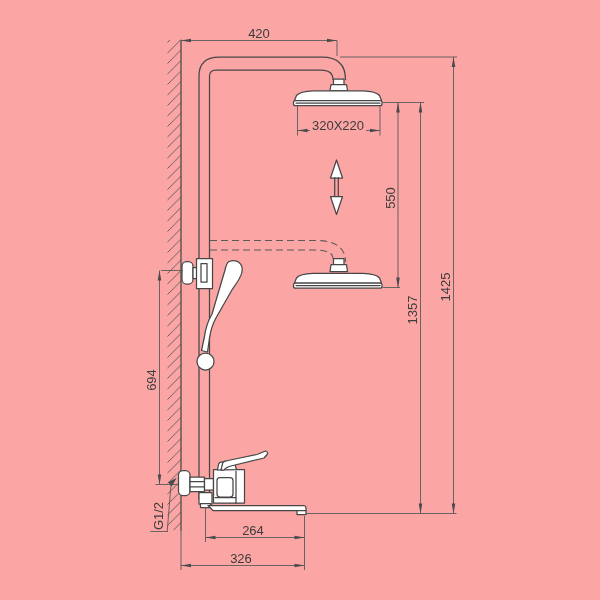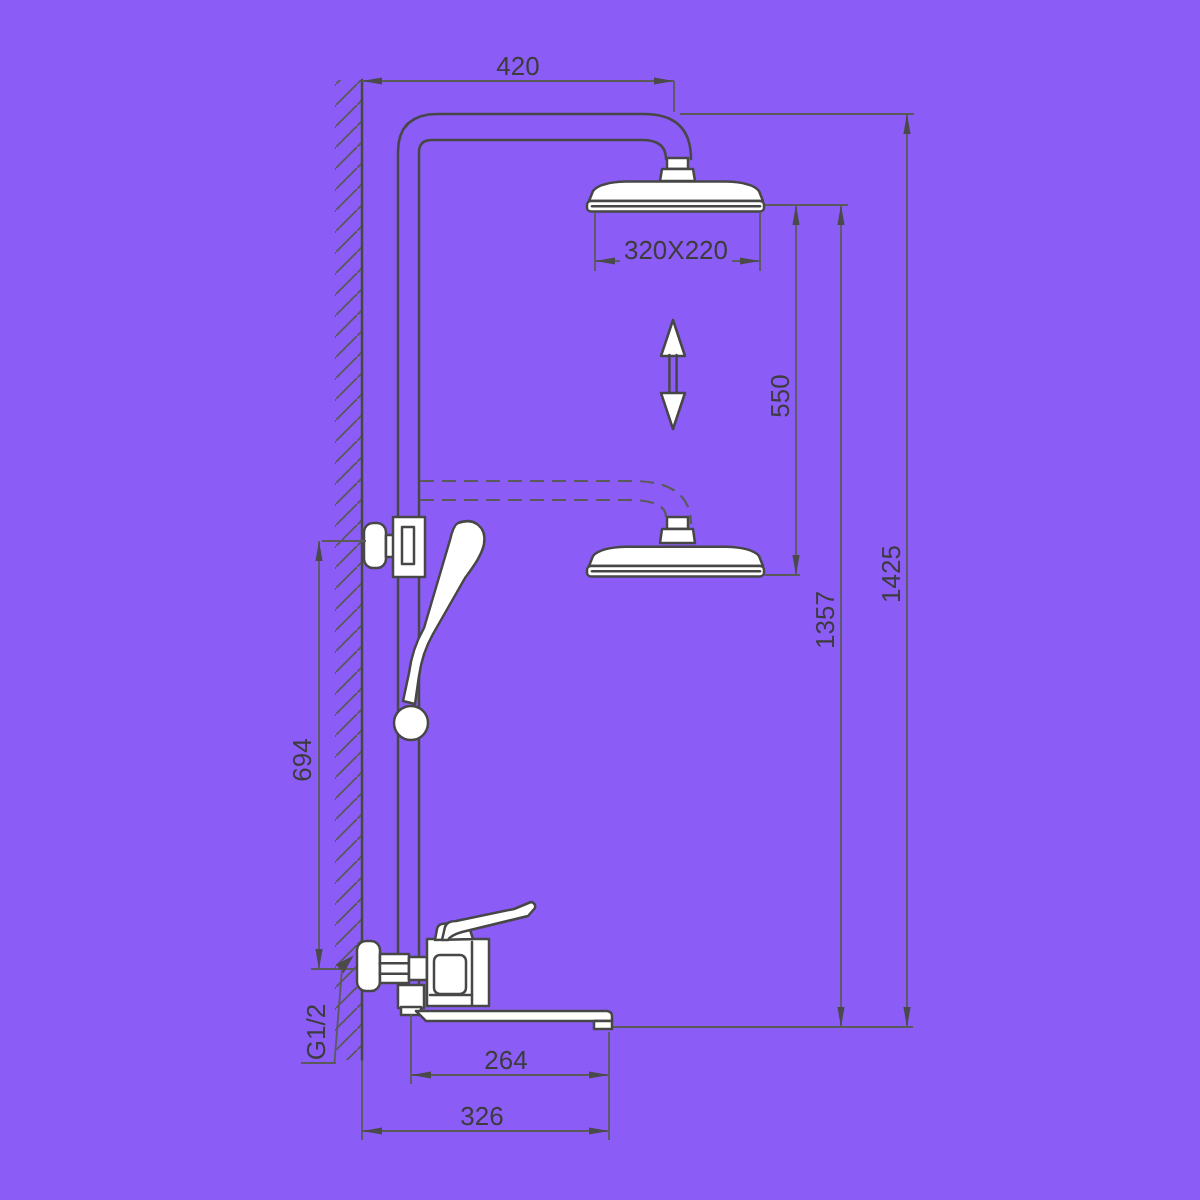--- a/index.html
+++ b/index.html
@@ -1,17 +1,17 @@
 <!DOCTYPE html>
 <html><head>
 <meta charset="utf-8">
 <style>
   html,body{margin:0;padding:0;background:#ffffff;}
   .canvas{
-    position:relative;width:600px;height:600px;background:#8b5cf6;
+    position:relative;width:600px;height:600px;background:#fca5a5;
     font-family:"Liberation Sans", sans-serif;overflow:hidden;
   }
   svg text{
     font-family:"Liberation Sans", sans-serif;
     font-size:13px;
     fill:#3c3c3c;
   }
   .obj{fill:none;stroke:#474747;stroke-width:1.25;stroke-linecap:round;stroke-linejoin:round;}
   .objf{fill:#ffffff;stroke:#474747;stroke-width:1.25;stroke-linejoin:round;}
   .dim{fill:none;stroke:#5a5a5a;stroke-width:0.9;}

